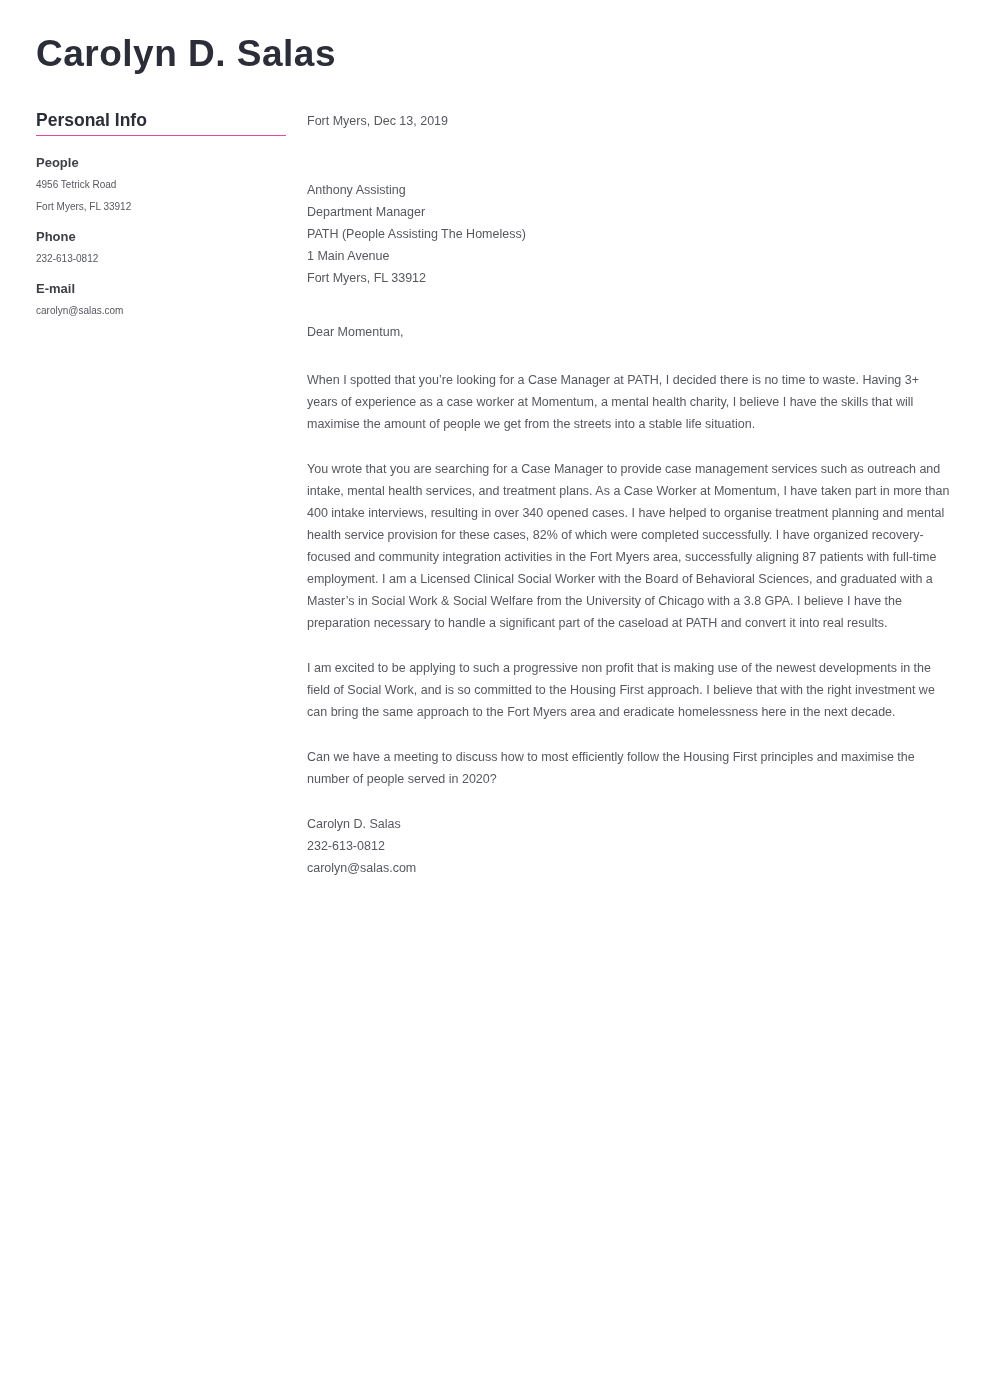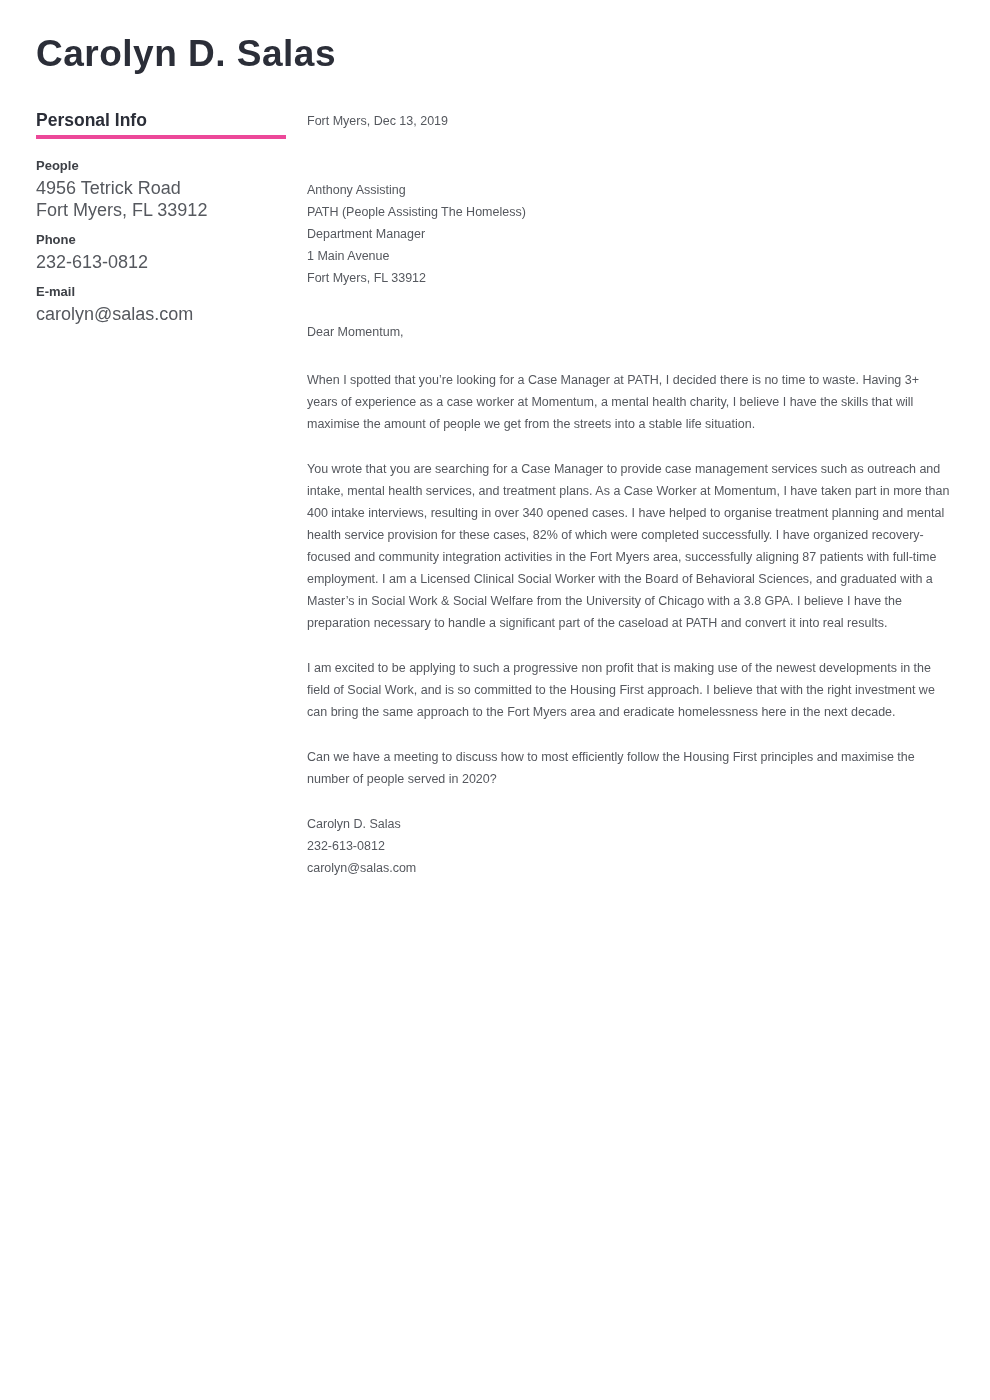--- a/index.html
+++ b/index.html
@@ -34,32 +34,32 @@
     width: 250px;
     flex-shrink: 0;
   }
   .sidebar-title {
     margin: 0 0 16px;
     font-size: 17.5px;
     line-height: 20px;
     font-weight: 700;
     color: #2b2e38;
     padding-bottom: 5px;
-    border-bottom: 4px solid #ec4899;
+    border-bottom: 1px solid #ec4899;
   }
   .info-section { margin-top: 0; }
   .info-section + .info-section { margin-top: 8px; }
   .info-label {
     font-size: 13px;
     line-height: 22px;
     font-weight: 700;
     color: #3d4046;
   }
   .info-line {
-    font-size: 18px;
+    font-size: 10px;
     line-height: 22px;
     color: #55585e;
   }
   
   .main {
     margin-left: 21px;
     width: 645px;
     font-size: 12.5px;
     line-height: 22px;
     color: #55585e;
@@ -100,22 +100,22 @@
         <div class="info-line">carolyn@salas.com</div>
       </div>
     </aside>
 
     <main class="main">
 
       <p class="letter-date">Fort Myers, Dec 13, 2019</p>
 
       <div class="recipient-block">
         <p>Anthony Assisting</p>
+        <p>Department Manager</p>
         <p>PATH (People Assisting The Homeless)</p>
-        <p>Department Manager</p>
         <p>1 Main Avenue</p>
         <p>Fort Myers, FL 33912</p>
       </div>
 
       <p class="salutation">Dear Momentum,</p>
 
       <p class="letter-para">When I spotted that you’re looking for a Case Manager at PATH, I decided there is no time to waste. Having 3+ years of experience as a case worker at Momentum, a mental health charity, I believe I have the skills that will maximise the amount of people we get from the streets into a stable life situation.</p>
       <p class="letter-para">You wrote that you are searching for a Case Manager to provide case management services such as outreach and intake, mental health services, and treatment plans. As a Case Worker at Momentum, I have taken part in more than 400 intake interviews, resulting in over 340 opened cases. I have helped to organise treatment planning and mental health service provision for these cases, 82% of which were completed successfully. I have organized recovery-focused and community integration activities in the Fort Myers area, successfully aligning 87 patients with full-time employment. I am a Licensed Clinical Social Worker with the Board of Behavioral Sciences, and graduated with a Master’s in Social Work &amp; Social Welfare from the University of Chicago with a 3.8 GPA. I believe I have the preparation necessary to handle a significant part of the caseload at PATH and convert it into real results.</p>
       <p class="letter-para">I am excited to be applying to such a progressive non profit that is making use of the newest developments in the field of Social Work, and is so committed to the Housing First approach. I believe that with the right investment we can bring the same approach to the Fort Myers area and eradicate homelessness here in the next decade.</p>
       <p class="letter-para">Can we have a meeting to discuss how to most efficiently follow the Housing First principles and maximise the number of people served in 2020?</p>

